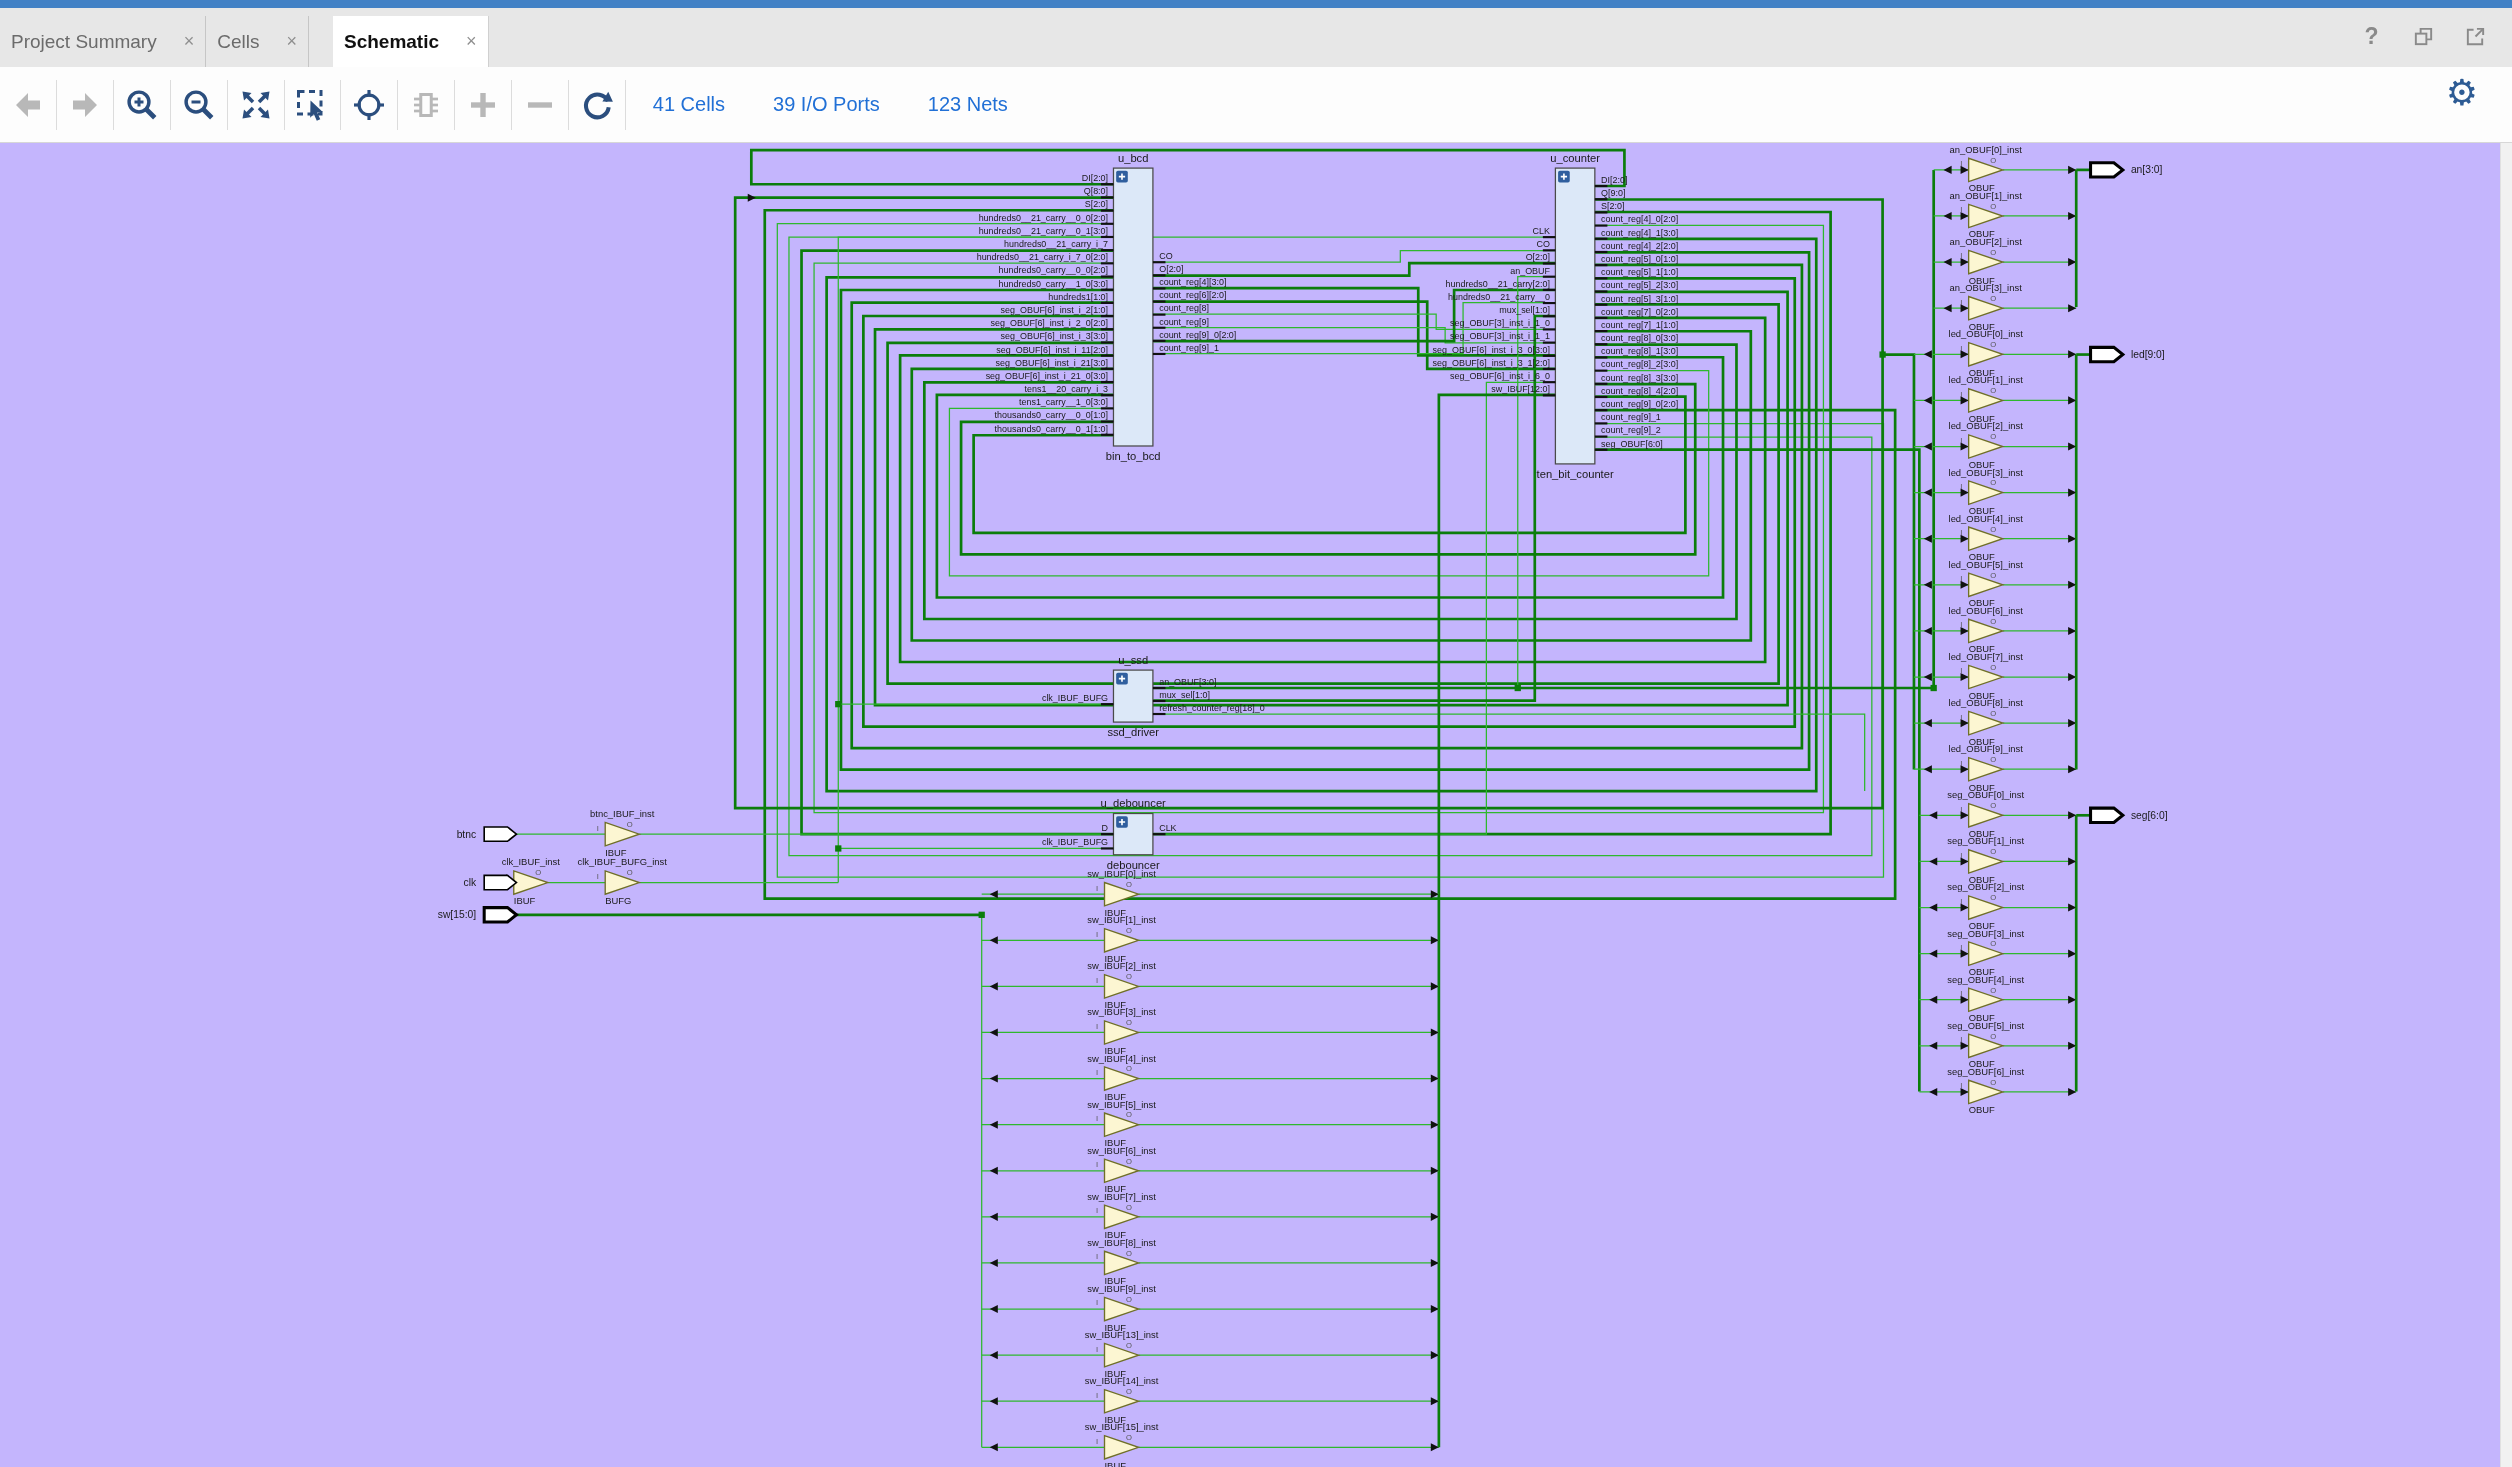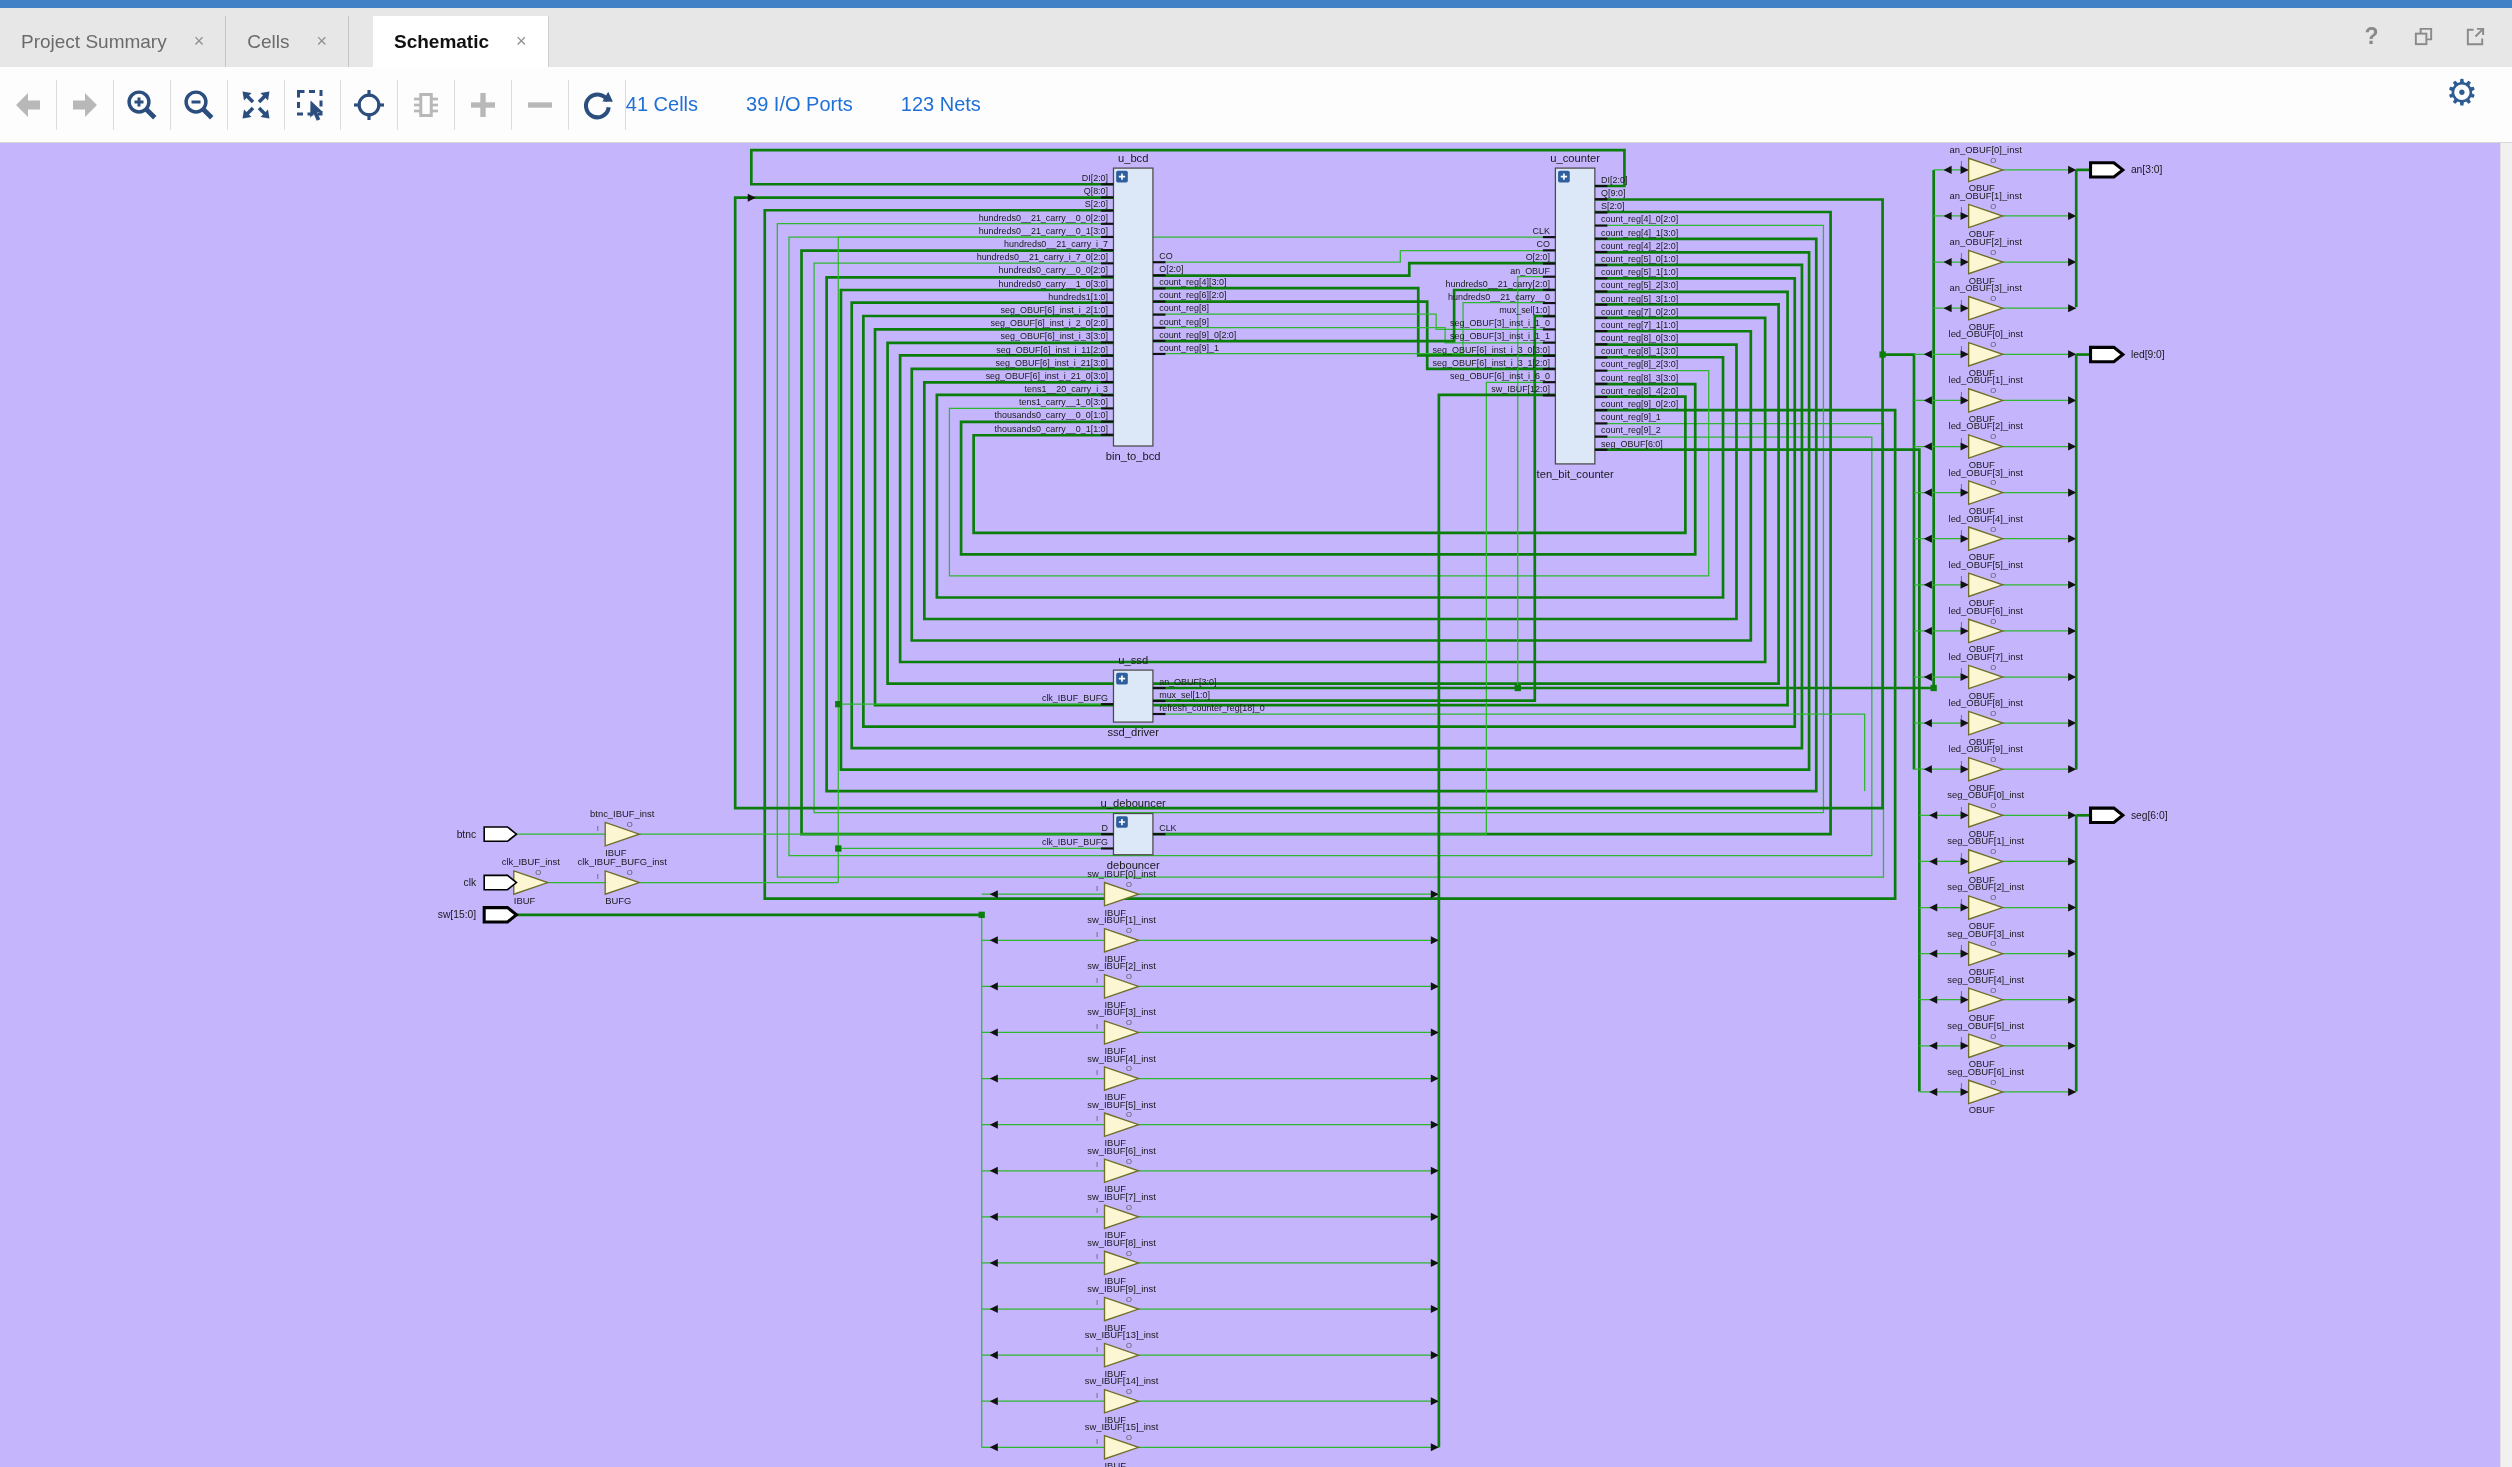--- a/index.html
+++ b/index.html
@@ -1,31 +1,31 @@
 <!DOCTYPE html>
 <html style="font-size:14.3px"><head>
 <meta charset="utf-8">
 <style>
   html,body{margin:0;padding:0;width:2512px;height:1468px;overflow:hidden;
     font-family:"Liberation Sans", sans-serif; background:#ffffff;}
   #topstrip{position:absolute;left:0;top:0;width:2512px;height:8px;z-index:5;}
   #tabbar{position:absolute;left:0;top:8px;width:2512px;height:59px;background:#e7e7e7;
     z-index:5;display:flex;align-items:flex-end;}
-  .tab{height:51px;display:flex;align-items:center;padding:0 21px;font-size:19px;
+  .tab{height:51px;display:flex;align-items:center;padding:0 11px;font-size:19px;
     color:#6b6b6b;border-right:0.9px solid #c6c6c6;cursor:default;white-space:nowrap;}
   .tab.active{background:#ffffff;color:#111;font-weight:bold;border-right:0.9px solid #d0d0d0;margin-left:24px;}
   .tab .closex{margin-left:27px;font-size:18px;color:#8f8f8f;font-weight:normal;}
   #hdricons{position:absolute;right:23px;top:23px;z-index:6;display:flex;gap:25px;align-items:center;color:#8a8a8a;}
   #hdricons .hicon{width:27px;height:27px;display:flex;align-items:center;justify-content:center;
     font-size:23px;font-weight:bold;color:#8a8a8a;}
   #toolbar{position:absolute;left:0;top:67px;width:2512px;height:75px;background:#fdfdfd;
     border-bottom:0.9px solid #d7d7d7;z-index:5;display:flex;align-items:center;}
   .tbtn{width:56px;height:56px;display:flex;align-items:center;justify-content:center;}
   .tsep{width:0.9px;height:50px;background:#dcdcdc;}
-  #stats{display:flex;gap:48px;}
+  #stats{display:flex;gap:48px;margin-left:27px;}
   .statlink{font-size:20px;color:#2170d6;cursor:pointer;white-space:nowrap;}
   #gear{position:absolute;right:34px;top:75px;z-index:6;font-size:36px;color:#2d5b94;line-height:1;}
   #canvas{position:absolute;left:0;top:143px;width:2501px;height:1324px;background:#c4b5fd;z-index:1;}
   #vsb{position:absolute;right:0;top:143px;width:10.8px;height:1324px;background:#f1f1f1;border-left:0.9px solid #e0e0e0;z-index:2;}
   svg text{font-family:"Liberation Sans", sans-serif;}
 </style>
 </head>
 <body>
 
 <div id="topstrip" style="background: rgb(66, 129, 197);"></div>

